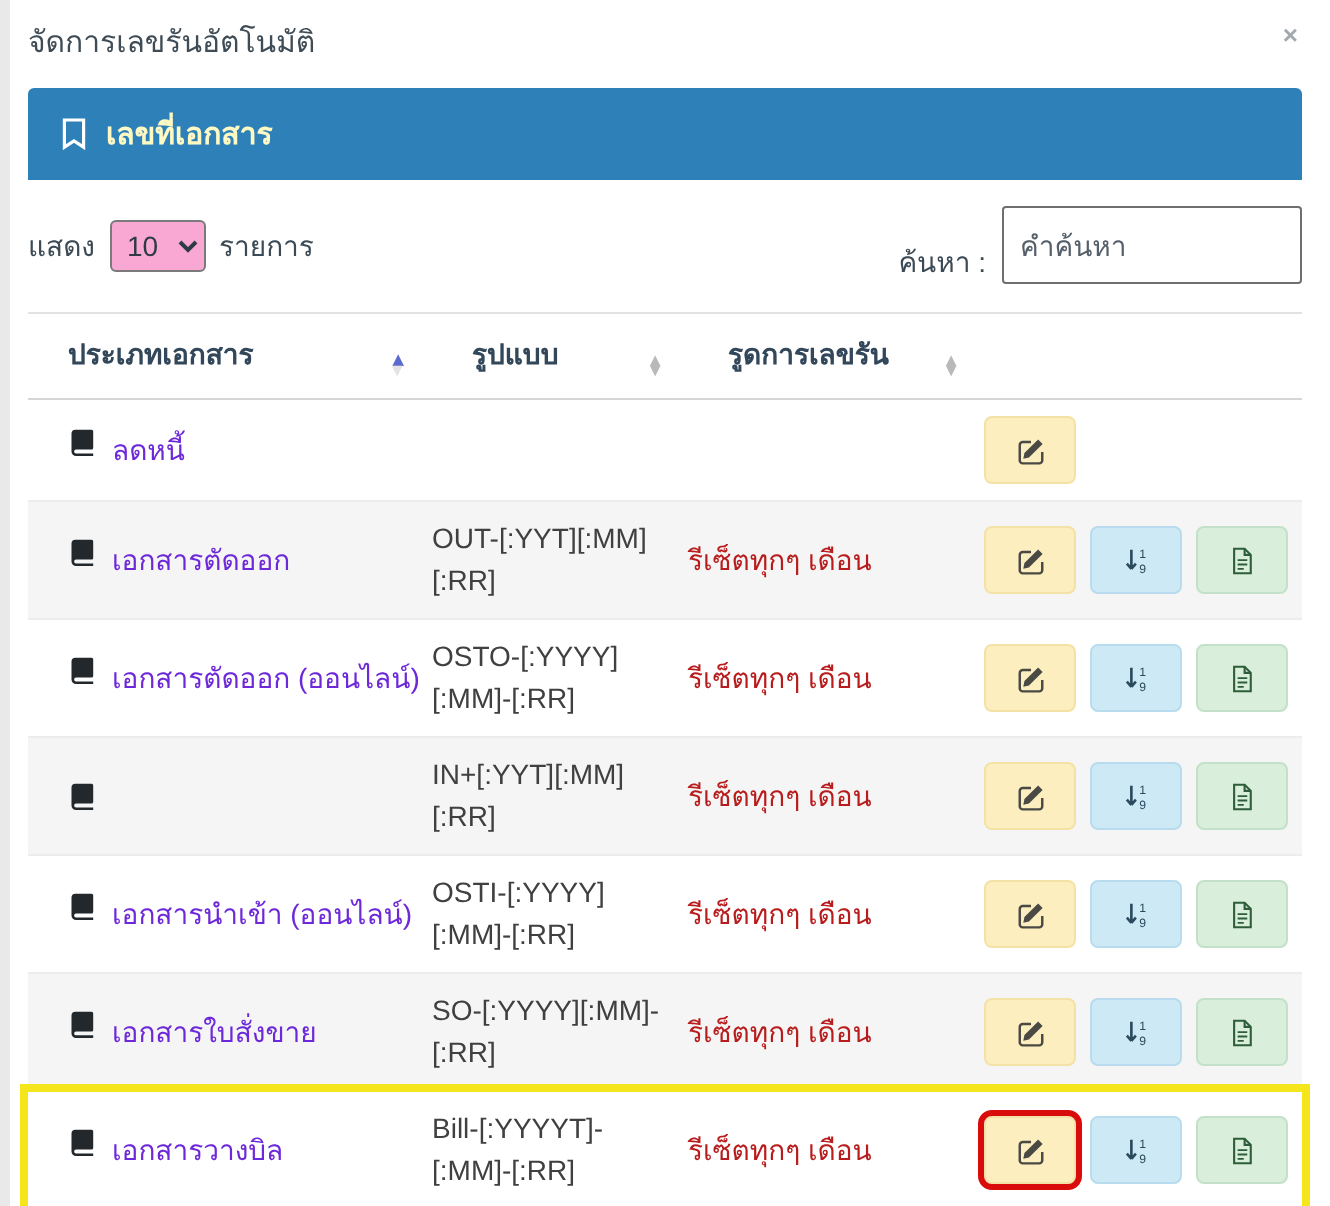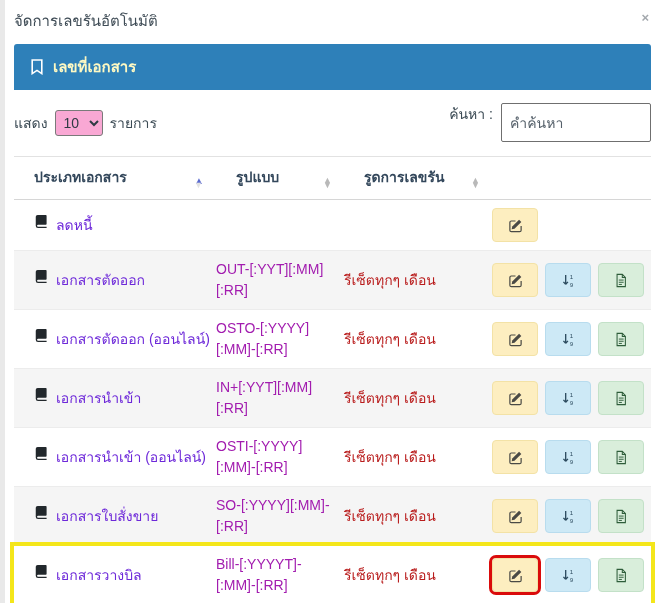--- a/index.html
+++ b/index.html
@@ -29,21 +29,21 @@
     font-weight: bold; font-size: 15px;
   }
   .panel-head svg { display:block; }
 
   .controls { margin: 13px 14px 0 14px; display:flex; justify-content:space-between; align-items:center; }
   .length-ctl { display:flex; align-items:center; gap:7px; }
   .length-ctl select {
     width: 48px; height: 26px; border: 1px solid #7a7a7a; border-radius: 3px;
     font-size: 14px; font-family: inherit; color:#2f3b44; background:#f9a8d4; padding-left:4px;
   }
-  .search-ctl { display:flex; align-items:flex-start; gap:8px; }
+  .search-ctl { display:flex; align-items:flex-end; gap:8px; }
   .search-ctl input {
     width: 150px; height: 39px; border: 1px solid #6f6f6f; border-radius:2px;
     padding: 0 8px; font-size: 14px; font-family: inherit; color:#2f3b44;
   }
   .search-ctl input::placeholder { color:#55606a; opacity:1; }
 
   .table { margin: 14px 14px 0 14px; border-top: 1px solid #e2e2e2; }
   .thead, .tr {
     display: grid;
     grid-template-columns: 202px 128px 148px 1fr;
@@ -54,21 +54,21 @@
         font-weight:bold; color:#33475b; font-size:14px; }
   .sort-stack { display:flex; flex-direction:column; line-height:0.55; font-size:9px; }
   .sort-up-active { color:#5a6acf; font-size:10px; }
   .sort-dn-faint { color:#e3e3e3; }
   .sort-grey { color:#b9b9b9; }
 
   .tr { border-bottom: 1px solid #ececec; min-height: 48px; padding: 8px 0; }
   .tr:nth-child(odd) { background: #f5f5f5; }
   .td-type { display:flex; align-items:flex-start; gap:8px; padding-left:20px; color:#6d28d9; }
   .td-type svg { flex:0 0 auto; color:#22282c; }
-  .td-format { padding-right:10px; overflow-wrap:anywhere; line-height:1.5; color:#a21caf; }
+  .td-format { padding-right:10px; overflow-wrap:anywhere; line-height:1.5; color:#404040; }
   .td-run { color:#b91c1c; }
   .td-actions { display:flex; gap:7px; padding-right:6px; }
 
   .abtn {
     width:46px; height:34px; border-radius:4px; border:1px solid transparent;
     display:flex; align-items:center; justify-content:center; cursor:pointer; background:none;
   }
   .abtn svg { display:block; }
   .btn-edit { background:#fdeec0; border-color:#f3e2a6; color:#4a4a45; }
   .btn-sort { background:#cde9f6; border-color:#b8dcee; color:#2b4a5e; }
@@ -219,21 +219,20 @@
           </svg>
       </button>
     </div>
   </div>
 
   <div class="tr">
     <div class="td-type">
       <svg width="14" height="14" viewBox="0 0 16 16" fill="currentColor">
           <path d="M4.2 1h9.3a.9.9 0 0 1 .9.9v9.5a.9.9 0 0 1-.9.9H4.6a1.1 1.1 0 0 0 0 2.2h9.8V16H4.6A2.6 2.6 0 0 1 2 13.4V3.2A2.2 2.2 0 0 1 4.2 1z"></path>
         </svg>
-      <span>เอกสารนำเข้า</span>
     </div>
     <div class="td-format">IN+[:YYT][:MM][:RR]</div>
     <div class="td-run">รีเซ็ตทุกๆ เดือน</div>
     <div class="td-actions">
       <button class="abtn btn-edit">
         <svg width="15" height="15" viewBox="0 0 16 16">
             <path d="M11.8 1.8l2.4 2.4-7.3 7.3-3 .6.6-3z" fill="currentColor"></path>
             <path d="M14 8.5V13a1.6 1.6 0 0 1-1.6 1.6H3.6A1.6 1.6 0 0 1 2 13V4.8a1.6 1.6 0 0 1 1.6-1.6H8" fill="none" stroke="currentColor" stroke-width="1.3"></path>
           </svg>
       </button>

